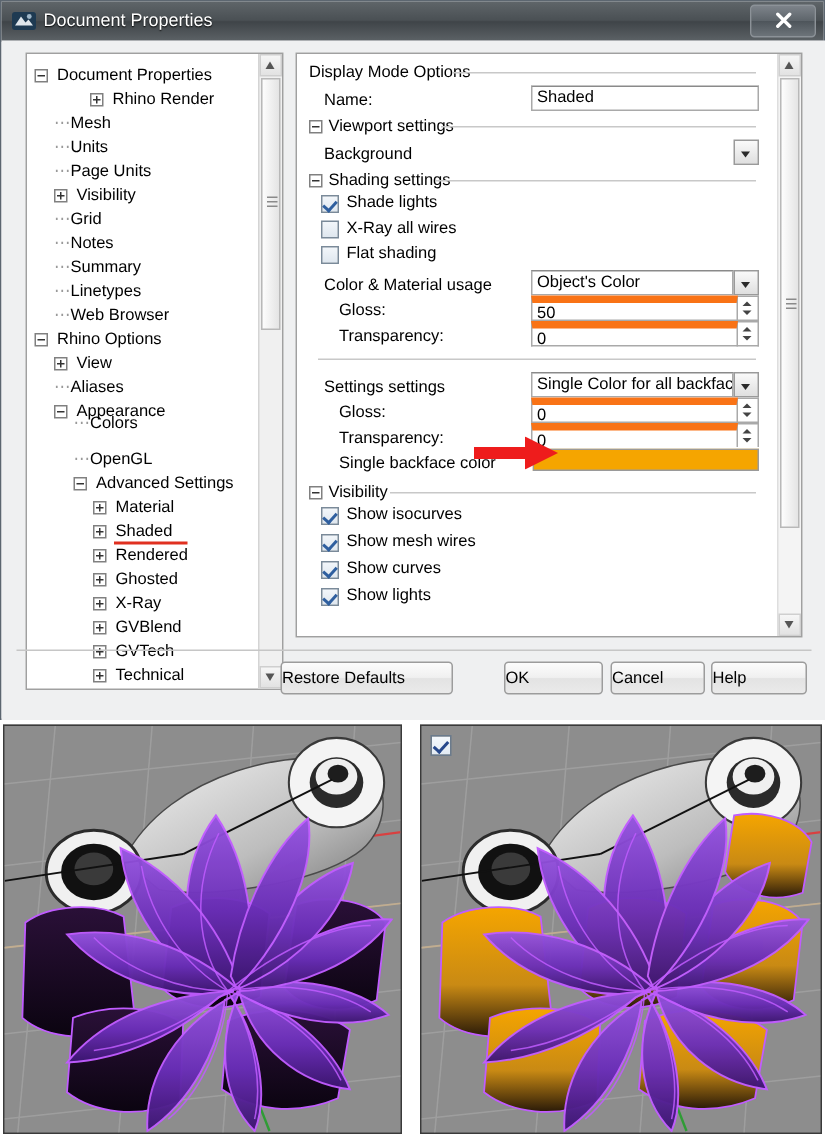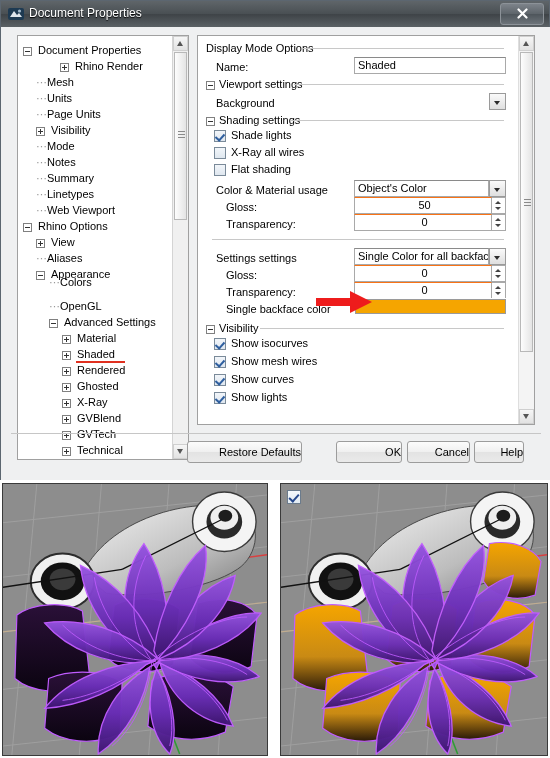--- a/index.html
+++ b/index.html
@@ -243,21 +243,21 @@
     background: #fff;
     border: 1px solid #a9a9a9;
     border-top-color: #8a8a8a;
     font-size: 11px;
     line-height: 15px;
     padding-left: 3px;
     height: 17px;
     overflow: hidden;
     white-space: nowrap;
   }
-  .field.noborder-top { border-top: 1px solid #f97316; text-align: center; }
+  .field.noborder-top { border-top: 5px solid #f97316; }
   .combo-btn {
     position: absolute;
     width: 17px; height: 17px;
     box-sizing: border-box;
     background: linear-gradient(180deg,#fafafa,#dfdfdf);
     border: 1px solid #9a9a9a;
     cursor: pointer;
   }
   .combo-btn i {
     position: absolute;
@@ -327,24 +327,23 @@
   }
   .btn {
     position: absolute;
     height: 22px;
     box-sizing: border-box;
     background: linear-gradient(180deg,#fcfcfc 0%,#f0f0f0 48%,#e3e3e3 52%,#eaeaea 100%);
     border: 1px solid #9c9c9c;
     border-radius: 3px;
     font-size: 11px;
     line-height: 20px;
-    text-align: right;
+    text-align: left;
     cursor: pointer;
     color: #000;
-    padding-left: 22px;
   }
 
   
   #viewports {
     position: absolute;
     left: 0; top: 481px;
     width: 550px;
     height: 277px;
     background: #ffffff;
   }
@@ -403,25 +402,25 @@
   <div id="dialog-body">
 
     <div id="tree-panel">
       <div id="tree-scroll-area">
           <div class="tree-item" style="position: absolute; left: 5px; top: 6px;"><span class="tw-box"></span><span style="display: inline-block; width: 4px;"></span><span class="tw-label">Document Properties</span></div>
           <div class="tree-item" style="position: absolute; left: 18px; top: 22px; margin-left: 24px;"><span class="tw-box plus"></span><span style="display: inline-block; width: 4px;"></span><span class="tw-label">Rhino Render</span></div>
           <div class="tree-item" style="position: absolute; left: 18px; top: 38px;"><span class="tw-dash">⋯</span><span class="tw-label">Mesh</span></div>
           <div class="tree-item" style="position: absolute; left: 18px; top: 54px;"><span class="tw-dash">⋯</span><span class="tw-label">Units</span></div>
           <div class="tree-item" style="position: absolute; left: 18px; top: 70px;"><span class="tw-dash">⋯</span><span class="tw-label">Page Units</span></div>
           <div class="tree-item" style="position: absolute; left: 18px; top: 86px;"><span class="tw-box plus"></span><span style="display: inline-block; width: 4px;"></span><span class="tw-label">Visibility</span></div>
-          <div class="tree-item" style="position: absolute; left: 18px; top: 102px;"><span class="tw-dash">⋯</span><span class="tw-label">Mode</span></div>
+          <div class="tree-item" style="position: absolute; left: 18px; top: 102px;"><span class="tw-dash">⋯</span><span class="tw-label">Grid</span></div>
           <div class="tree-item" style="position: absolute; left: 18px; top: 118px;"><span class="tw-dash">⋯</span><span class="tw-label">Notes</span></div>
           <div class="tree-item" style="position: absolute; left: 18px; top: 134px;"><span class="tw-dash">⋯</span><span class="tw-label">Summary</span></div>
           <div class="tree-item" style="position: absolute; left: 18px; top: 150px;"><span class="tw-dash">⋯</span><span class="tw-label">Linetypes</span></div>
-          <div class="tree-item" style="position: absolute; left: 18px; top: 166px;"><span class="tw-dash">⋯</span><span class="tw-label">Web Viewport</span></div>
+          <div class="tree-item" style="position: absolute; left: 18px; top: 166px;"><span class="tw-dash">⋯</span><span class="tw-label">Web Browser</span></div>
           <div class="tree-item" style="position: absolute; left: 5px; top: 182px;"><span class="tw-box"></span><span style="display: inline-block; width: 4px;"></span><span class="tw-label">Rhino Options</span></div>
           <div class="tree-item" style="position: absolute; left: 18px; top: 198px;"><span class="tw-box plus"></span><span style="display: inline-block; width: 4px;"></span><span class="tw-label">View</span></div>
           <div class="tree-item" style="position: absolute; left: 18px; top: 214px;"><span class="tw-dash">⋯</span><span class="tw-label">Aliases</span></div>
           <div class="tree-item" style="position: absolute; left: 18px; top: 230px;"><span class="tw-box"></span><span style="display: inline-block; width: 4px;"></span><span class="tw-label">Appearance</span></div>
           <div class="tree-item" style="position: absolute; left: 31px; top: 238px; text-decoration: underline;"><span class="tw-dash">⋯</span><span class="tw-label">Colors</span></div>
           <div class="tree-item" style="position: absolute; left: 31px; top: 262px;"><span class="tw-dash">⋯</span><span class="tw-label">OpenGL</span></div>
           <div class="tree-item" style="position: absolute; left: 31px; top: 278px;"><span class="tw-box"></span><span style="display: inline-block; width: 4px;"></span><span class="tw-label">Advanced Settings</span></div>
           <div class="tree-item" style="position: absolute; left: 44px; top: 294px;"><span class="tw-box plus"></span><span style="display: inline-block; width: 4px;"></span><span class="tw-label">Material</span></div>
           <div class="tree-item" style="position: absolute; left: 44px; top: 310px;"><span class="tw-box plus"></span><span style="display: inline-block; width: 4px;"></span><span class="tw-label">Shaded</span></div>
           <div class="tree-underline" style="left: 58px; top: 325px; width: 49px; background: rgb(224, 48, 32);"></div>
@@ -565,21 +564,21 @@
     </div>
 
     <svg id="red-arrow" style="left:315px; top:264px;" width="56" height="22" viewBox="0 0 56 22">
       <path d="M0 7 L34 7 L34 0 L56 11 L34 22 L34 15 L0 15 Z" fill="#ee1c1c"></path>
     </svg>
 
     <div id="footer-rule"></div>
     <div class="btn" style="left:186px; top:414px; width:115px;">Restore Defaults</div>
     <div class="btn" style="left:335px; top:414px; width:66px;">OK</div>
     <div class="btn" style="left:406px; top:414px; width:63px;">Cancel</div>
-    <div class="btn" style="left:473px; top:414px; width:50px;">Help</div>
+    <div class="btn" style="left:473px; top:414px; width:64px;">Help</div>
   </div>
 </div>
 
 <div id="viewports">
   <div class="viewport" id="viewport-left">
     <svg class="vp-canvas" viewBox="0 0 266 273" preserveAspectRatio="none">
       <defs>
         <linearGradient id="petalPurpL" x1="0" y1="0" x2="0" y2="1">
           <stop offset="0%" stop-color="#9654e0"></stop>
             <stop offset="55%" stop-color="#6b2fb8"></stop>

